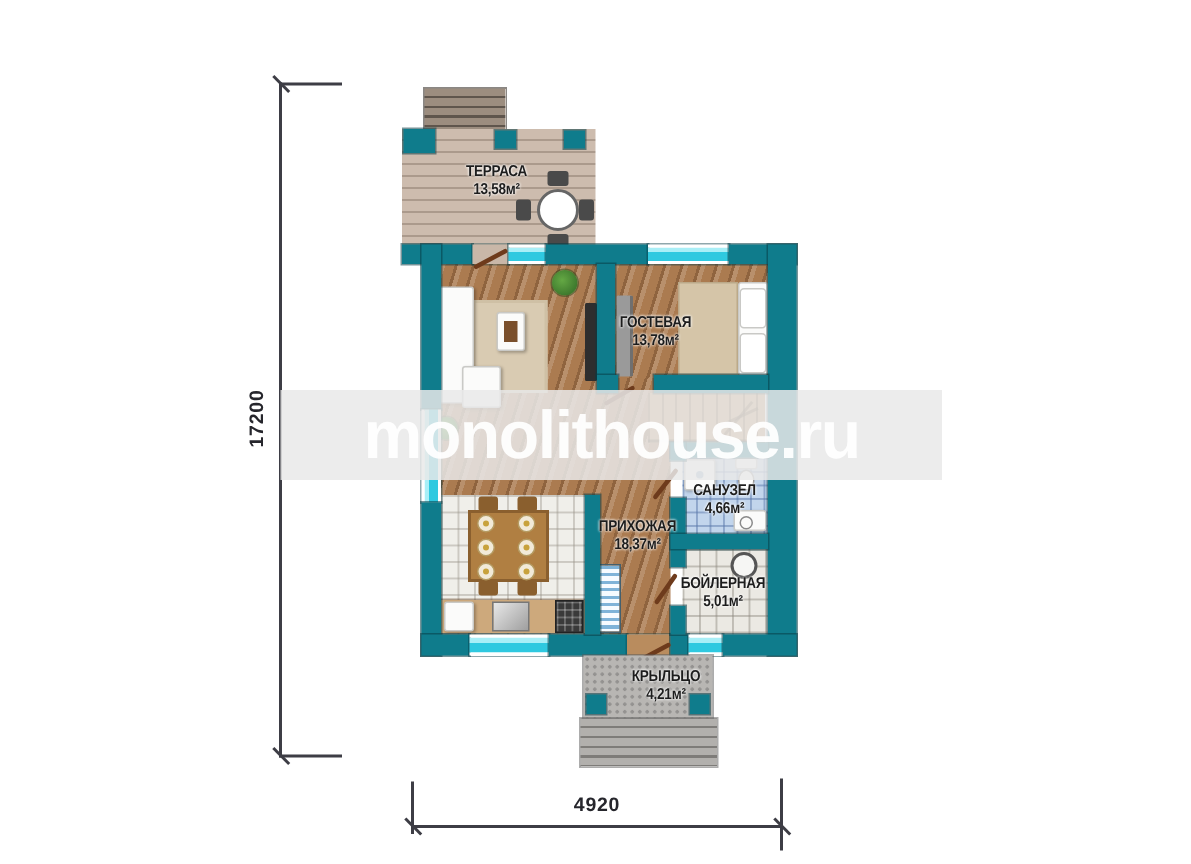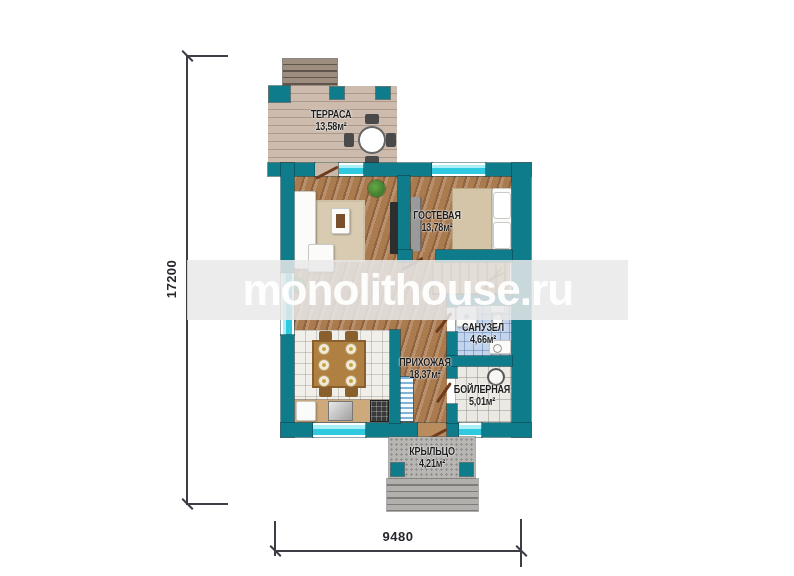--- a/index.html
+++ b/index.html
@@ -77,21 +77,21 @@
   <div class="dim" style="left:186px;top:503px;width:42px;height:2px"></div>
   <div class="tick" style="left:180px;top:55px"></div>
   <div class="tick" style="left:180px;top:503px"></div>
   <div class="dim-label v" style="left:171px;top:279px">17200</div>
 
   <div class="dim" style="left:274px;top:550px;width:248px;height:2px"></div>
   <div class="dim" style="left:274px;top:521px;width:2px;height:35px"></div>
   <div class="dim" style="left:520px;top:519px;width:2px;height:48px"></div>
   <div class="tick" style="left:268px;top:550px"></div>
   <div class="tick" style="left:514px;top:550px"></div>
-  <div class="dim-label" style="left:398px;top:536px">9480</div>
+  <div class="dim-label" style="left:398px;top:536px">4920</div>
 
   <div class="steps-top" style="left:283px;top:59px;width:54px;height:28px"></div>
   <div class="deck" style="left:268px;top:86px;width:129px;height:79px"></div>
   <div class="wall" style="left:269px;top:86px;width:21px;height:16px"></div>
   <div class="wall" style="left:330px;top:87px;width:14px;height:12px"></div>
   <div class="wall" style="left:376px;top:87px;width:14px;height:12px"></div>
   <div class="table-r" style="left:358px;top:126px;width:28px;height:28px"></div>
   <div class="chair" style="left:365px;top:114px;width:14px;height:10px"></div>
   <div class="chair" style="left:365px;top:156px;width:14px;height:10px"></div>
   <div class="chair" style="left:344px;top:133px;width:10px;height:14px"></div>
@@ -203,29 +203,29 @@
     <div>13,58м²</div>
   </div>
   <div class="room-label" style="left:437px;top:209px">
     <div>ГОСТЕВАЯ</div>
     <div>13,78м²</div>
   </div>
   <div class="room-label" style="left:483px;top:321px">
     <div>САНУЗЕЛ</div>
     <div>4,66м²</div>
   </div>
-  <div class="room-label" style="left:425px;top:356px">
+  <div class="room-label" style="left:425px;top:345px">
     <div>ПРИХОЖАЯ</div>
     <div>18,37м²</div>
   </div>
   <div class="room-label" style="left:482px;top:383px">
     <div>БОЙЛЕРНАЯ</div>
     <div>5,01м²</div>
   </div>
-  <div class="room-label" style="left:432px;top:445px">
+  <div class="room-label" style="left:444px;top:445px">
     <div>КРЫЛЬЦО</div>
     <div>4,21м²</div>
   </div>
 
   <div class="wm-band" style="left:187px;top:260px;width:441px;height:60px">
     <span class="wm-text">monolithouse.ru</span>
   </div>
 
 </div>
 

